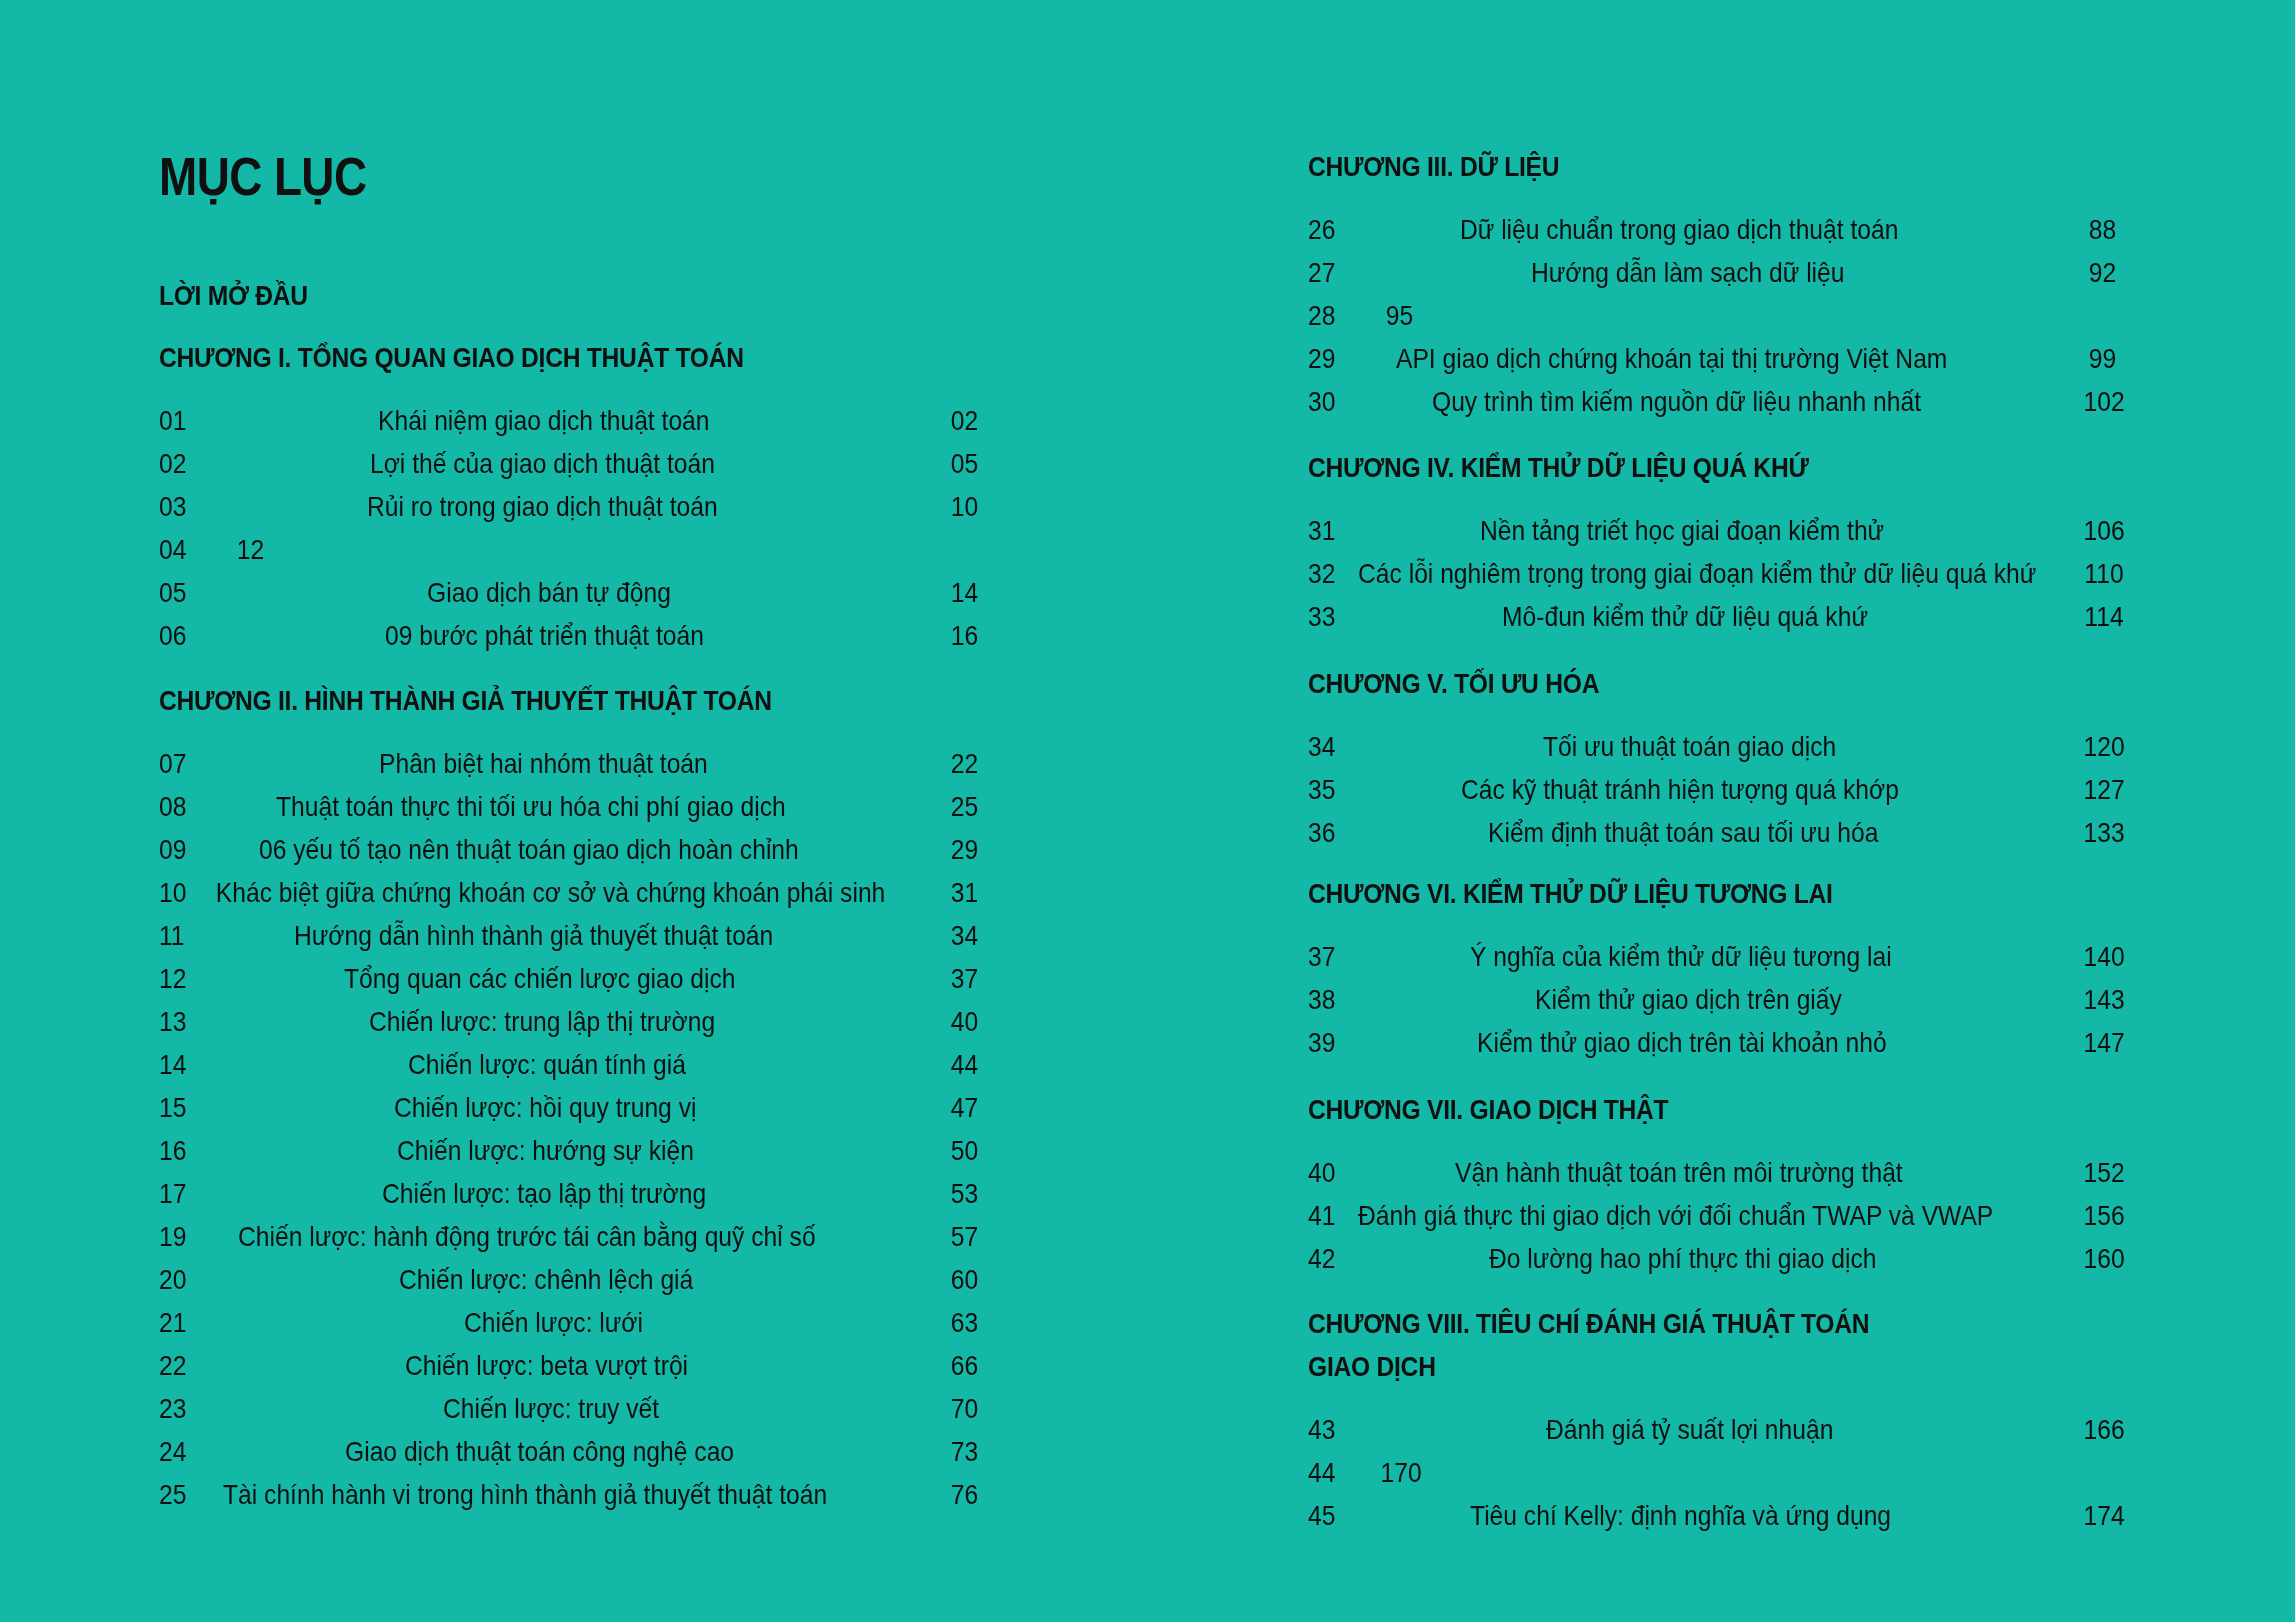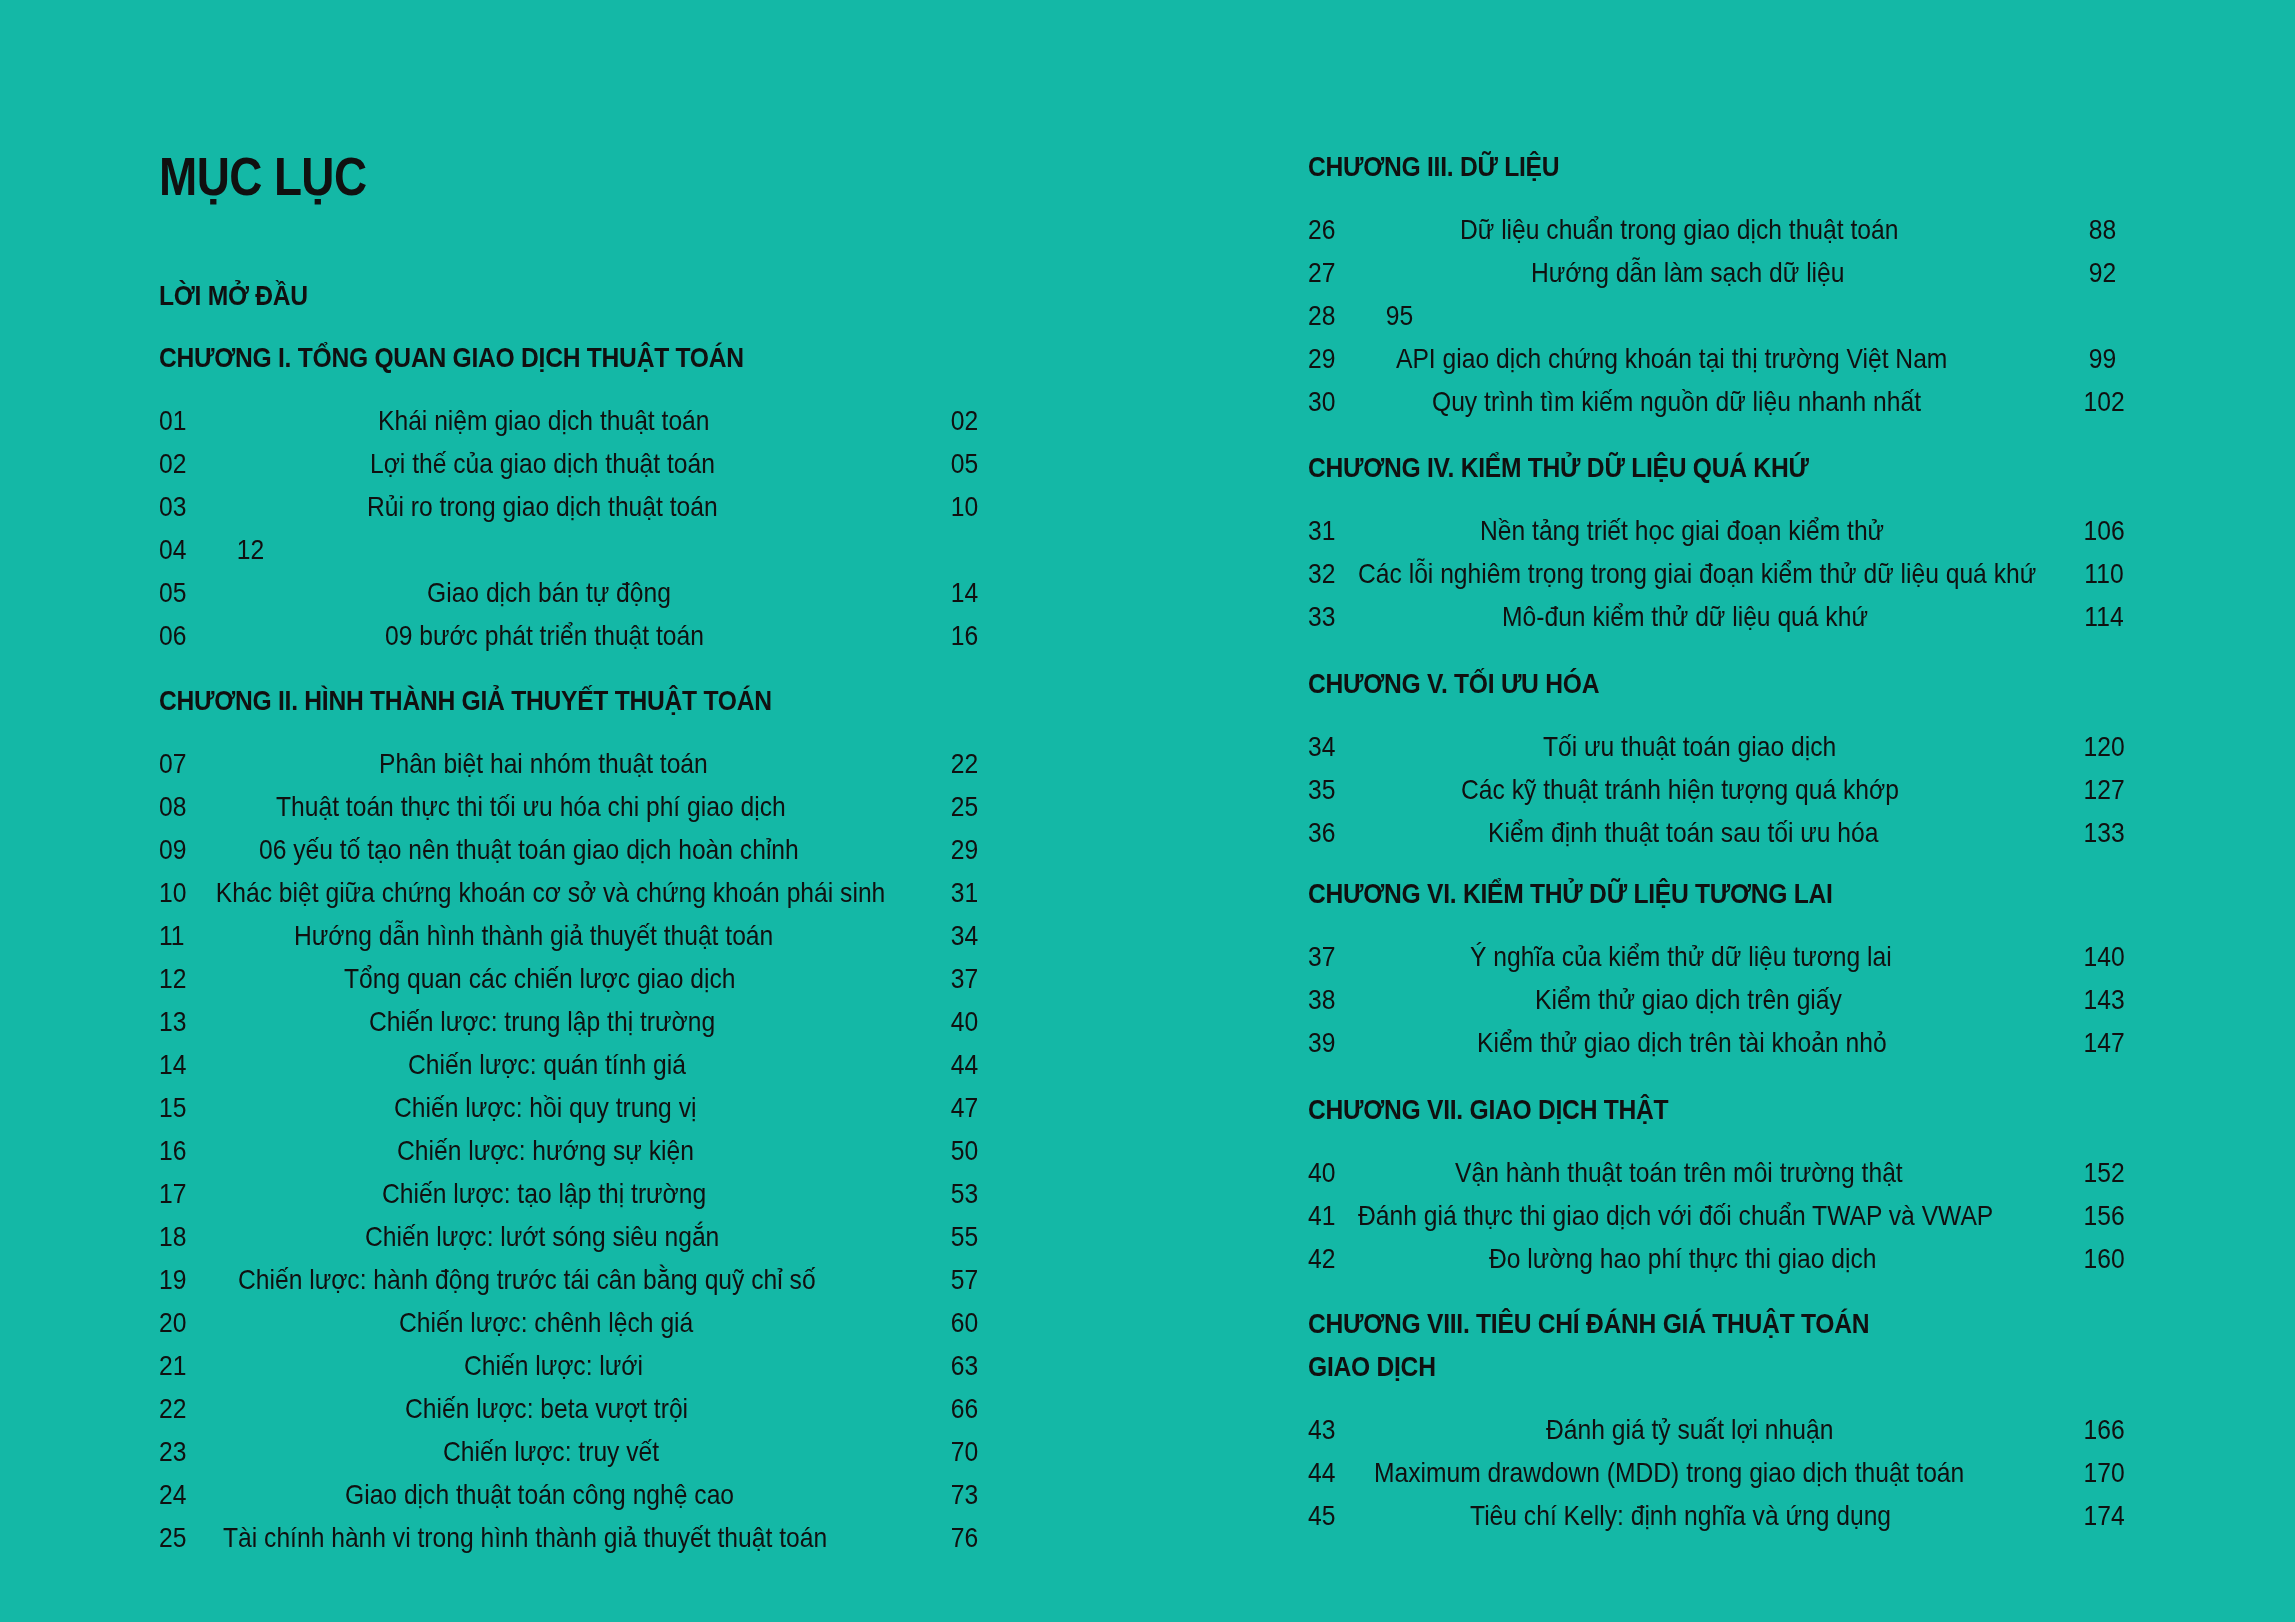--- a/index.html
+++ b/index.html
@@ -134,25 +134,20 @@
     <span class="no cond js-no">16</span>
     <span class="t"><span class="cond js-title">Chiến lược: hướng sự kiện</span></span>
     <span class="pg"><span class="pg-cond js-page">50</span></span>
   </li>
           <li class="row">
     <span class="no cond js-no">17</span>
     <span class="t"><span class="cond js-title">Chiến lược: tạo lập thị trường</span></span>
     <span class="pg"><span class="pg-cond js-page">53</span></span>
   </li>
           <li class="row">
-    <span class="no cond js-no">18</span>
-    <span class="t"><span class="cond js-title">Chiến lược: lướt sóng siêu ngắn</span></span>
-    <span class="pg"><span class="pg-cond js-page">55</span></span>
-  </li>
-          <li class="row">
     <span class="no cond js-no">19</span>
     <span class="t"><span class="cond js-title">Chiến lược: hành động trước tái cân bằng quỹ chỉ số</span></span>
     <span class="pg"><span class="pg-cond js-page">57</span></span>
   </li>
           <li class="row">
     <span class="no cond js-no">20</span>
     <span class="t"><span class="cond js-title">Chiến lược: chênh lệch giá</span></span>
     <span class="pg"><span class="pg-cond js-page">60</span></span>
   </li>
           <li class="row">
@@ -297,21 +292,20 @@
     <h2 class="heading"><span class="cond js-heading">CHƯƠNG VIII. TIÊU CHÍ ĐÁNH GIÁ THUẬT TOÁN
 GIAO DỊCH</span></h2>
     <ul class="items">
           <li class="row">
     <span class="no cond js-no">43</span>
     <span class="t"><span class="cond js-title">Đánh giá tỷ suất lợi nhuận</span></span>
     <span class="pg"><span class="pg-cond js-page">166</span></span>
   </li>
           <li class="row">
     <span class="no cond js-no">44</span>
-    <span class="t"><span class="cond js-title">Maximum drawdown (MDD) trong giao dịch thuật toán</span></span>
     <span class="pg"><span class="pg-cond js-page">170</span></span>
   </li>
           <li class="row">
     <span class="no cond js-no">45</span>
     <span class="t"><span class="cond js-title">Tiêu chí Kelly: định nghĩa và ứng dụng</span></span>
     <span class="pg"><span class="pg-cond js-page">174</span></span>
   </li>
         </ul>
   </section>
     </div>

